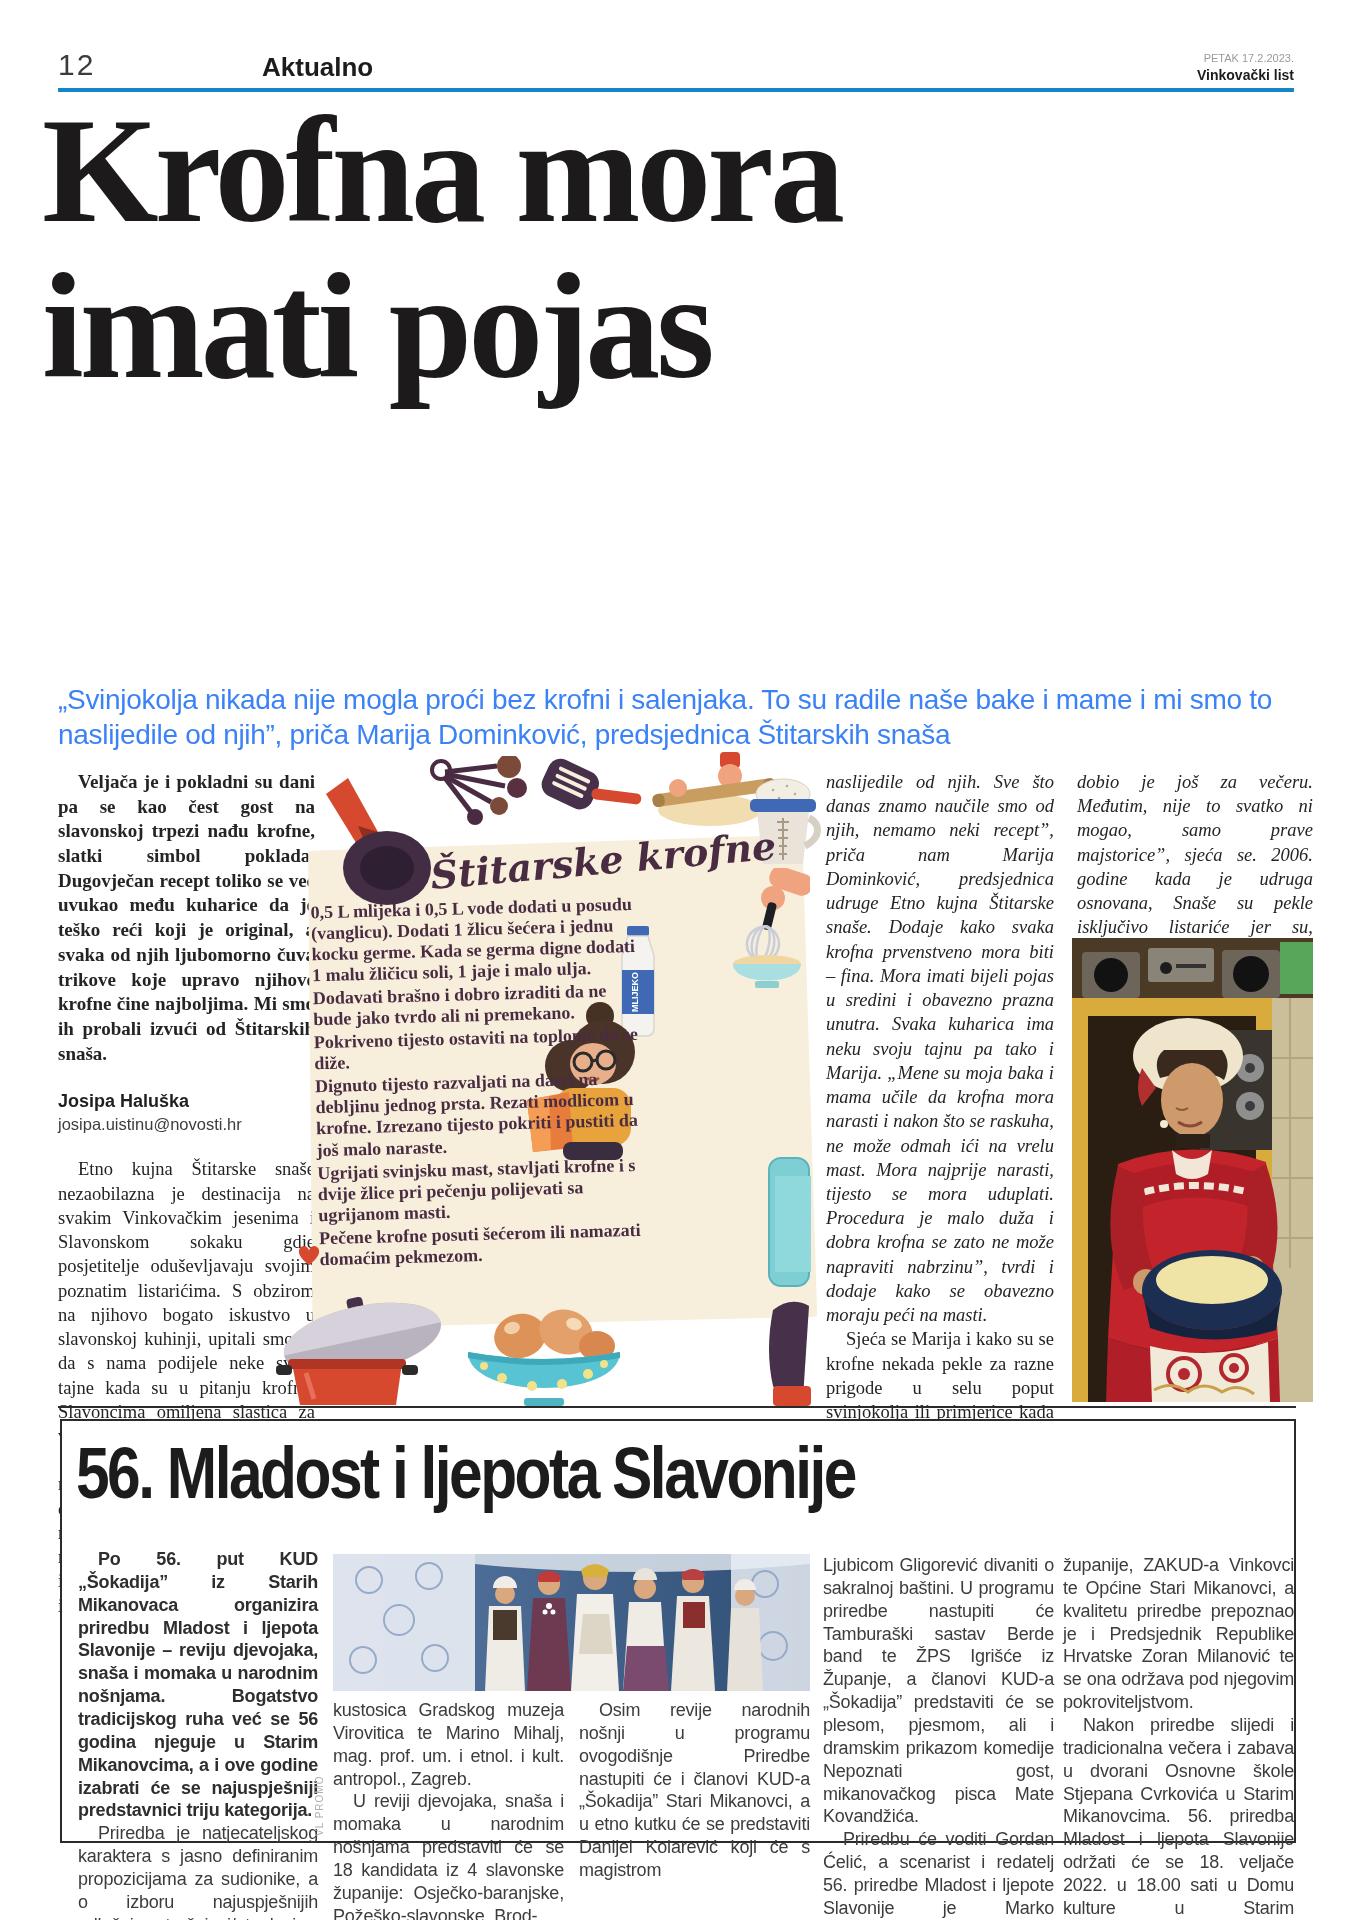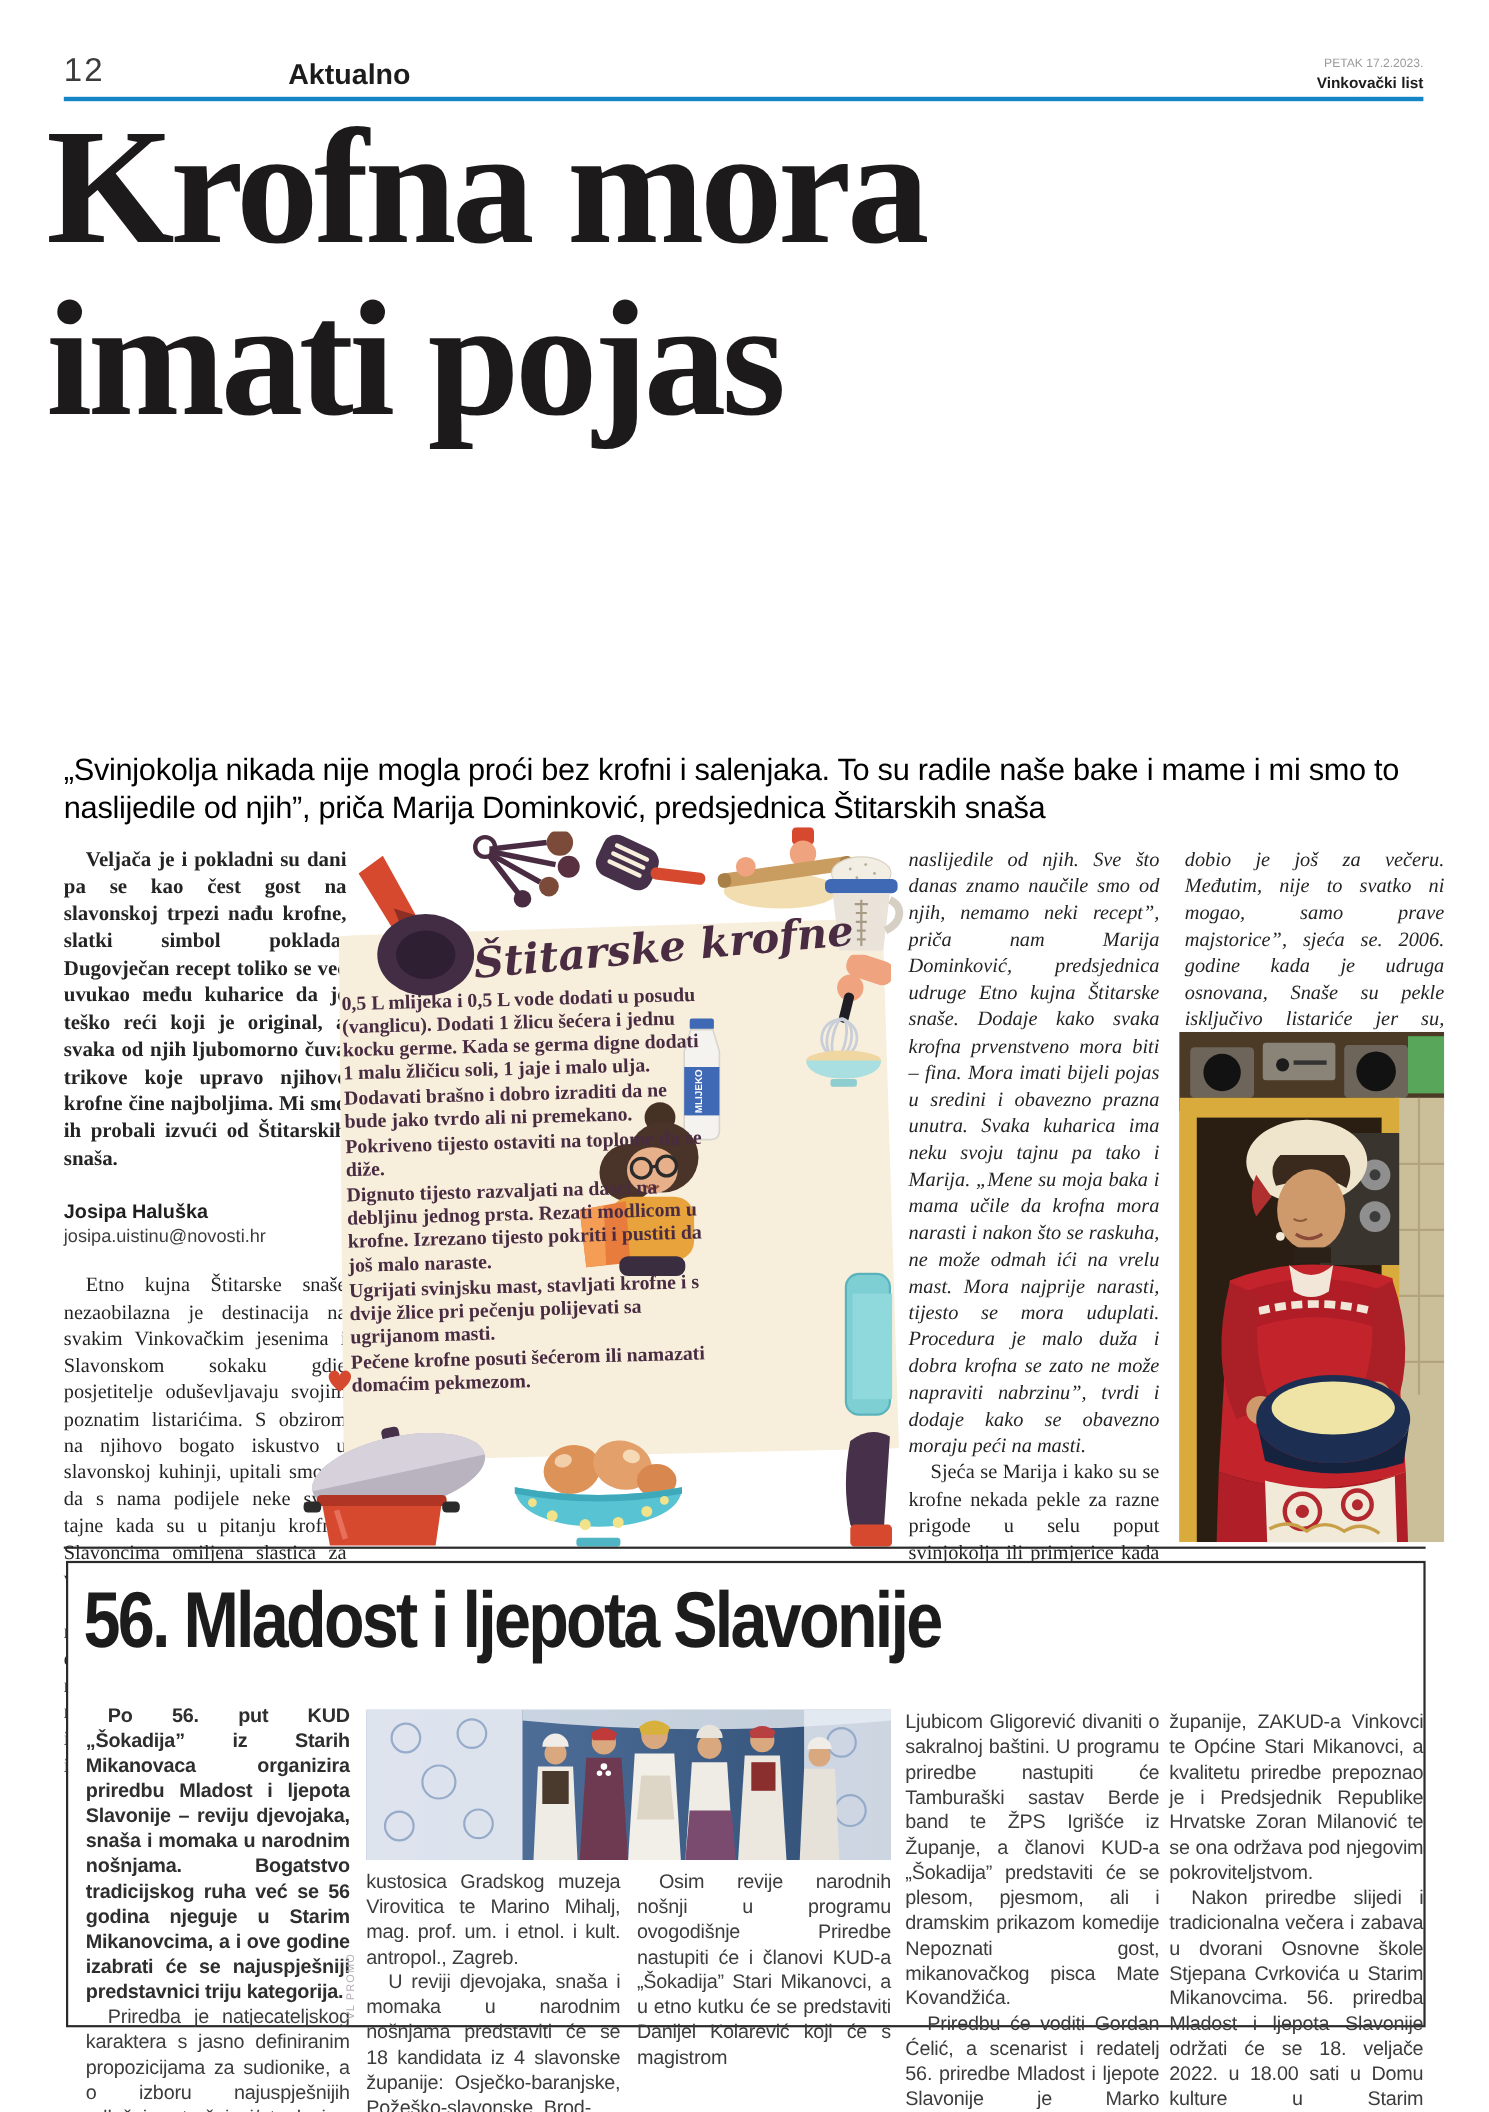--- a/index.html
+++ b/index.html
@@ -10,21 +10,21 @@
   
   .pageno{font-family:"Liberation Sans",sans-serif;font-weight:300;font-size:30px;color:#3c3c3c;letter-spacing:2px;}
   .section{font-family:"Liberation Sans",sans-serif;font-weight:700;font-size:26px;color:#1c1c1c;}
   .dateline{font-family:"Liberation Sans",sans-serif;font-size:11px;color:#9a9a9a;text-align:right;line-height:1.25;}
   .pubname{font-family:"Liberation Sans",sans-serif;font-size:14px;font-weight:700;color:#1c1c1c;text-align:left;}
   .bluerule{background:#1585c8;}
 
   
   .headline{font-family:"Liberation Serif",serif;font-weight:700;font-size:150px;line-height:1.04;
             letter-spacing:-4px;color:#1d1a1b;}
-  .subhead{font-family:"Liberation Sans",sans-serif;font-size:28px;line-height:1.24;color:#000000;letter-spacing:-0.3px;}
+  .subhead{font-family:"Liberation Sans",sans-serif;font-size:28px;line-height:1.24;color:#3b82f6;letter-spacing:-0.3px;}
 
   
   .serifcol{font-size:18.5px;line-height:1.31;text-align:justify;color:#242424;}
   .serifcol p{margin:0;text-indent:20px;}
   .serifcol p.noindent{text-indent:0;font-style:italic;}
   .leadpar{font-weight:700;font-size:19px;line-height:1.3;}
   .byname{font-family:"Liberation Sans",sans-serif;font-weight:700;font-size:18px;color:#1f1f1f;}
   .bymail{font-family:"Liberation Sans",sans-serif;font-size:16.5px;color:#3d3d3d;}
 
   

